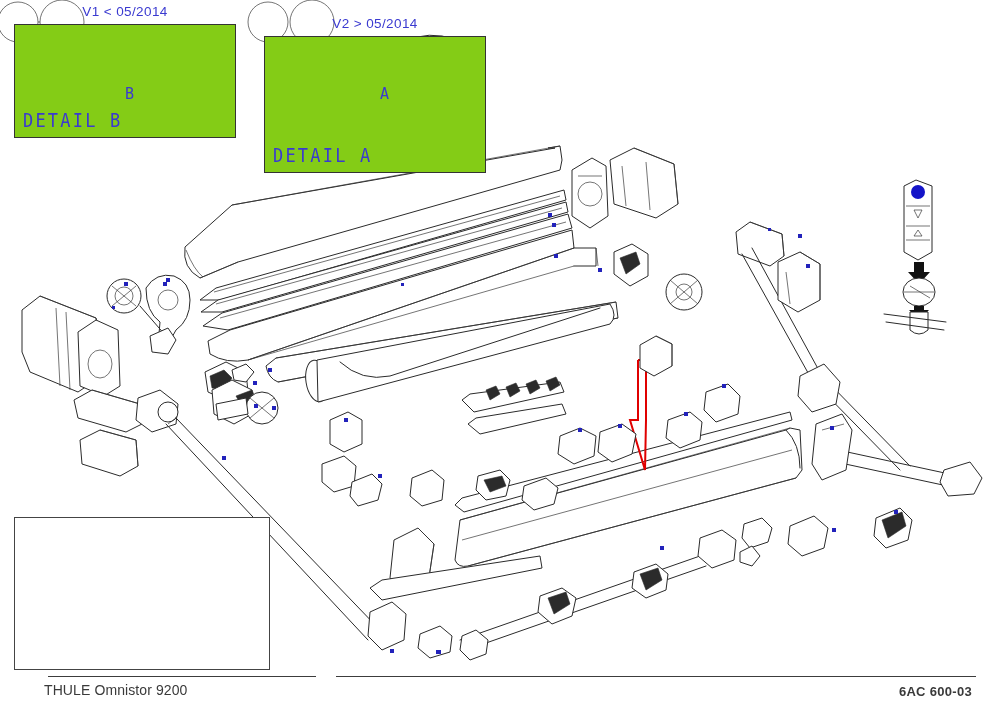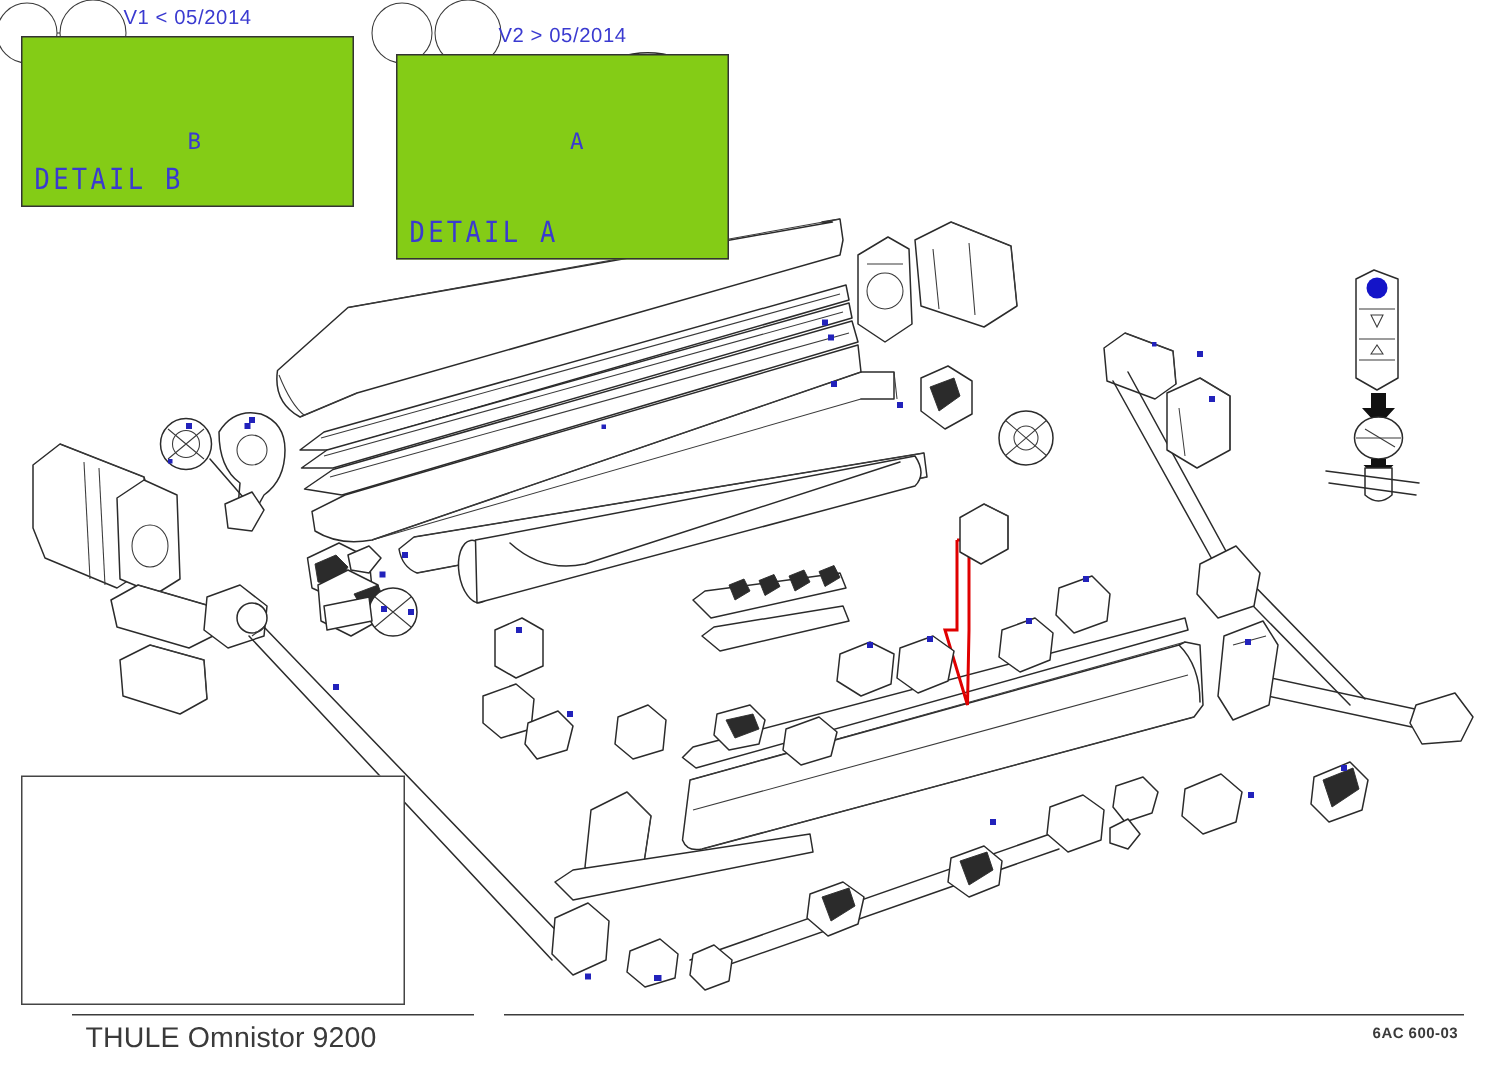--- a/index.html
+++ b/index.html
@@ -36,25 +36,25 @@
   }
   .logo-sub{
     position:absolute;right:6px;bottom:1px;background:#111;color:#fff;
     font-size:6px;letter-spacing:1px;padding:1px 2px;font-weight:700;
   }
   .logo-reg{position:absolute;right:-5px;top:2px;font-size:7px;color:#111;}
 
   
   .footer-rule{position:absolute;height:1.4px;background:#3c3c3c;}
   .footer-title{
-    position:absolute;left:57px;top:682px;font-size:19px;color:#3a3a3a;
+    position:absolute;left:44px;top:682px;font-size:14px;color:#3a3a3a;
     letter-spacing:.1px;
   }
   .footer-code{
-    position:absolute;right:28px;top:684px;font-size:10px;color:#3a3a3a;
+    position:absolute;right:28px;top:684px;font-size:13px;color:#3a3a3a;
     letter-spacing:.3px;font-weight:600;
   }
 
   
   .inset-box{position:absolute;border:1.4px solid #444;background:#fff;box-sizing:border-box;}
 
   
   .draw{position:absolute;left:0;top:0;width:1000px;height:714px;pointer-events:none;}
   .ink{fill:none;stroke:#2b2b2b;stroke-width:1;stroke-linejoin:round;stroke-linecap:round;}
   .ink-thin{fill:none;stroke:#3a3a3a;stroke-width:.7;}

